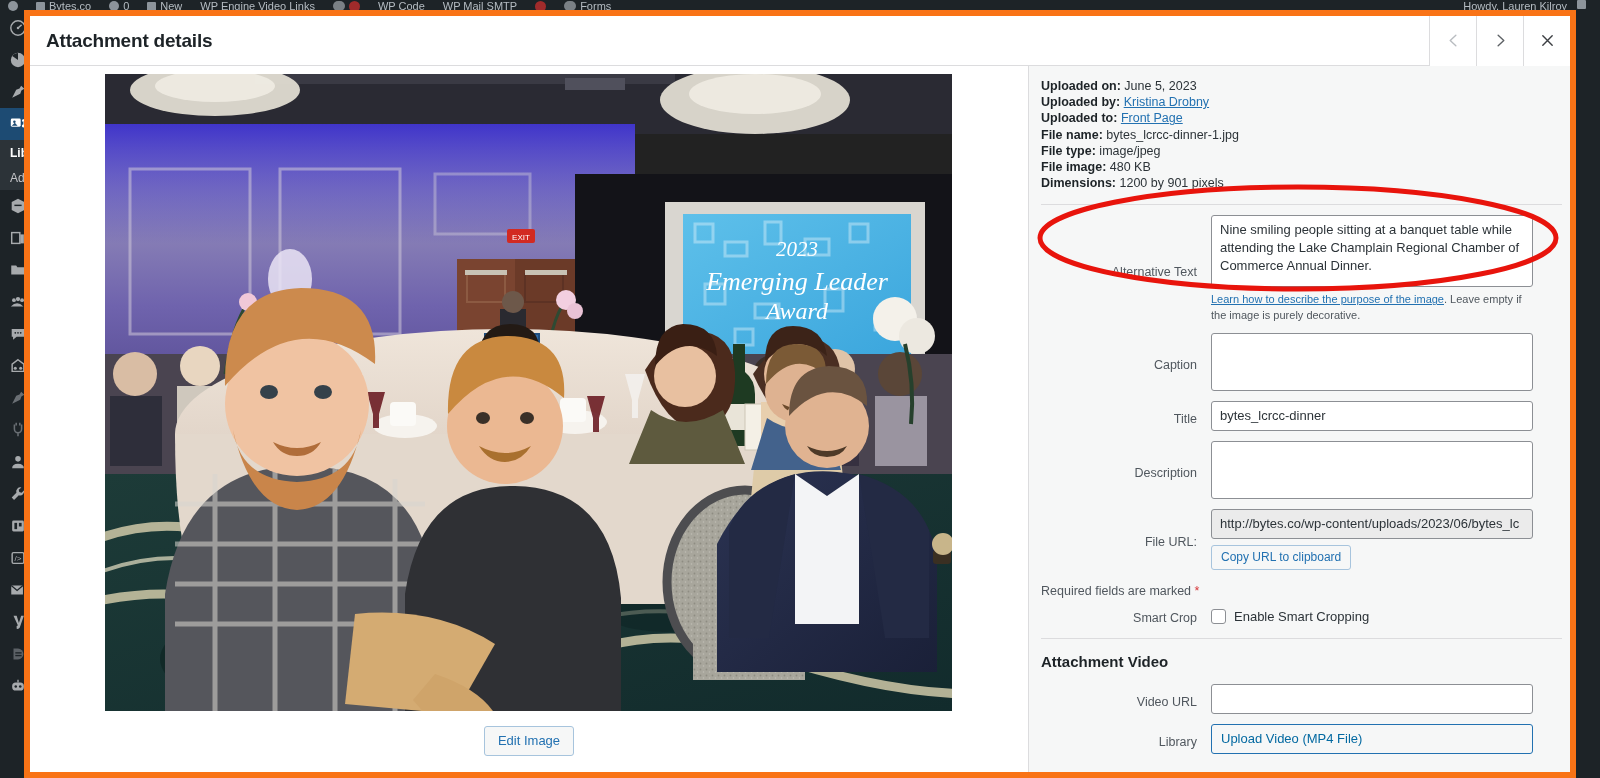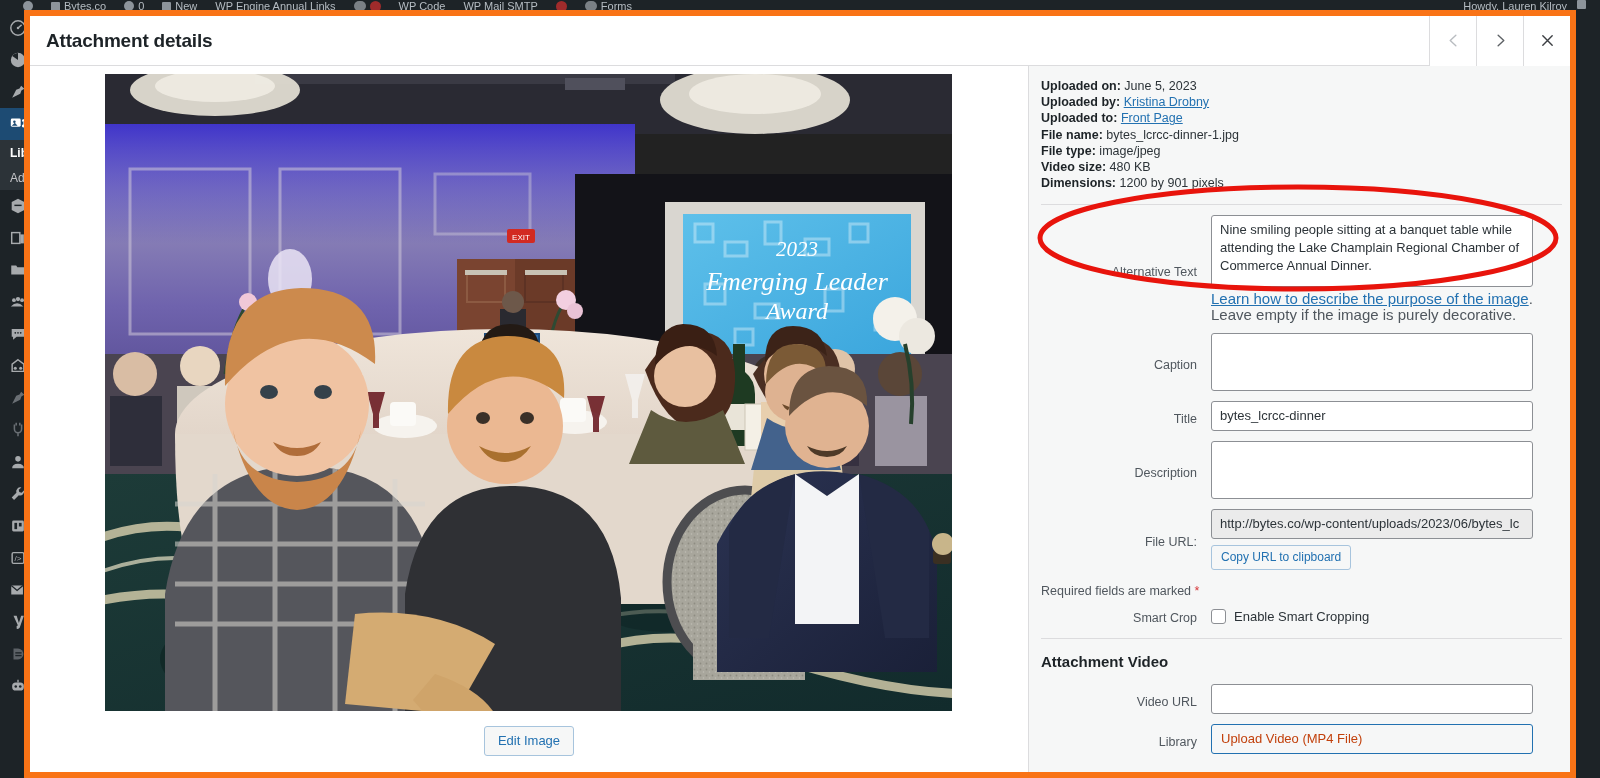--- a/index.html
+++ b/index.html
@@ -16,21 +16,21 @@
     position: absolute; top: 0; left: 0;
     width: 1600px; height: 12px;
     background: #1d2327;
     color: #b5bcc2;
     font-size: 11px;
     display: flex; align-items: center;
     white-space: nowrap;
     overflow: hidden;
     z-index: 40;
   }
-  #adminbar .ab-group { display: flex; align-items: center; gap: 18px; padding-left: 8px; margin-left: 15px; }
+  #adminbar .ab-group { display: flex; align-items: center; gap: 18px; padding-left: 8px; }
   #adminbar .ab-item { display: flex; align-items: center; gap: 4px; line-height: 12px; }
   #adminbar .ab-right { margin-left: auto; padding-right: 14px; display: flex; gap: 10px; }
   .ab-sq { width: 9px; height: 9px; background: #8d949b; border-radius: 1px; display: inline-block; }
   .ab-circle { width: 10px; height: 10px; border-radius: 50%; background: #8d949b; display: inline-block; }
   .ab-red { width: 11px; height: 11px; border-radius: 50%; background: #a02b2b; display: inline-block; }
   .ab-gray { width: 12px; height: 10px; border-radius: 5px; background: #7a8085; display: inline-block; }
 
   
   #wpsidebar {
     position: absolute; top: 12px; left: 0;
@@ -144,21 +144,21 @@
     width: 322px; border: 1px solid #8c8f94; border-radius: 3px;
     background: #fff; font-size: 13px; color: #2c3338;
     padding: 5px 8px; font-family: "Liberation Sans", sans-serif;
     line-height: 18px;
   }
   textarea.inp { resize: none; display: block; }
   #alt-text-area { height: 72px; }
   #caption-area { height: 58px; }
   #description-area { height: 58px; }
   .inp.readonly { background: #ebebeb; color: #2c3338; white-space: nowrap; overflow: hidden; }
-  .help-text { width: 322px; font-size: 15px; color: #50575e; line-height: 16px; margin-top: 4px; }
+  .help-text { width: 322px; font-size: 11px; color: #50575e; line-height: 16px; margin-top: 4px; }
   .help-link { color: #2271b1; text-decoration: underline; cursor: pointer; }
 
   .btn-secondary {
     font-size: 12px; color: #2271b1; background: #f6f7f7;
     border: 1px solid #a7c4dd; border-radius: 3px;
     padding: 4px 9px 5px; cursor: pointer; margin-top: 6px;
     font-family: "Liberation Sans", sans-serif;
   }
   .required-note { font-size: 12.5px; color: #50575e; margin: 14px 0 8px 0; }
   .required-note .star { color: #d63638; }
@@ -169,21 +169,21 @@
     border-radius: 3px; background: #fff; margin-right: 8px; cursor: pointer;
   }
   .check-label { font-size: 13px; color: #2c3338; }
 
   .section-title {
     font-size: 15px; font-weight: bold; color: #1d2327;
     margin: 14px 0 14px 0;
   }
   #upload-video-btn {
     width: 322px; text-align: left;
-    font-size: 13px; color: #c2410c; background: #f6f7f7;
+    font-size: 13px; color: #0369a1; background: #f6f7f7;
     border: 1px solid #2271b1; border-radius: 3px;
     padding: 6px 9px 7px; cursor: pointer;
     font-family: "Liberation Sans", sans-serif;
   }
 
   
   #annotation-ellipse {
     position: absolute;
     left: 1030px; top: 182px;
     width: 540px; height: 112px;
@@ -208,21 +208,21 @@
     </span>
     <span class="ab-item">
       <span class="ab-circle"></span>
       <span>0</span>
     </span>
     <span class="ab-item">
       <span class="ab-sq"></span>
       <span>New</span>
     </span>
     <span class="ab-item">
-      <span>WP Engine Annual Links</span>
+      <span>WP Engine Video Links</span>
     </span>
     <span class="ab-item">
       <span class="ab-gray"></span>
       <span class="ab-red"></span>
     </span>
     <span class="ab-item">
       <span>WP Code</span>
     </span>
     <span class="ab-item">
       <span>WP Mail SMTP</span>
@@ -744,21 +744,21 @@
         </div>
         <div class="meta-line">
           <b>File name:</b>
           <span>bytes_lcrcc-dinner-1.jpg</span>
         </div>
         <div class="meta-line">
           <b>File type:</b>
           <span>image/jpeg</span>
         </div>
         <div class="meta-line">
-          <b>Video size:</b>
+          <b>File image:</b>
           <span>480 KB</span>
         </div>
         <div class="meta-line">
           <b>Dimensions:</b>
           <span>1200 by 901 pixels</span>
         </div>
       </div>
 
       <hr class="sep">
 

